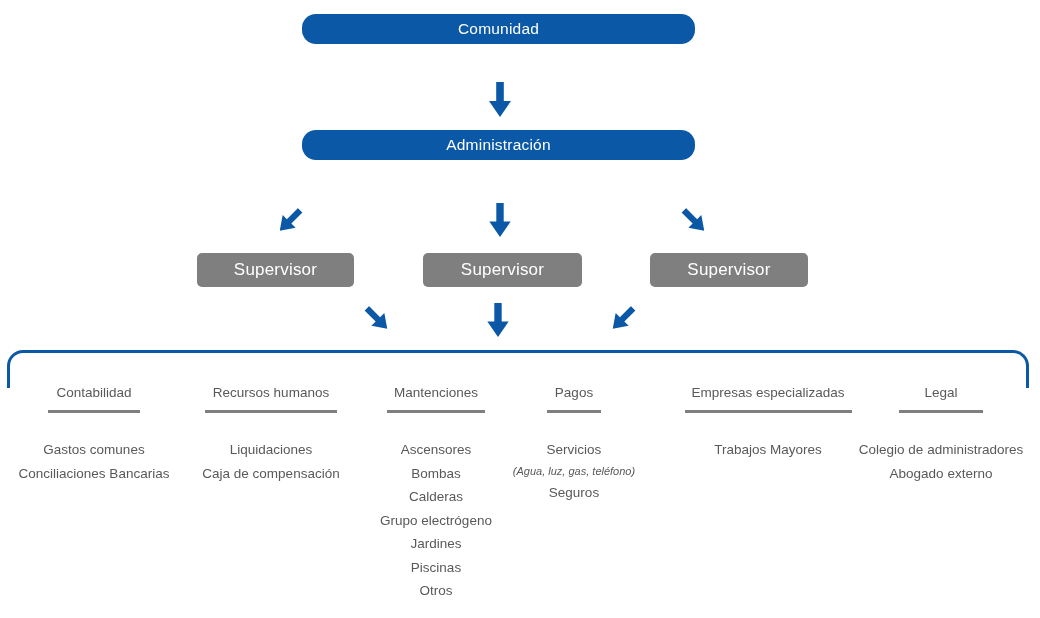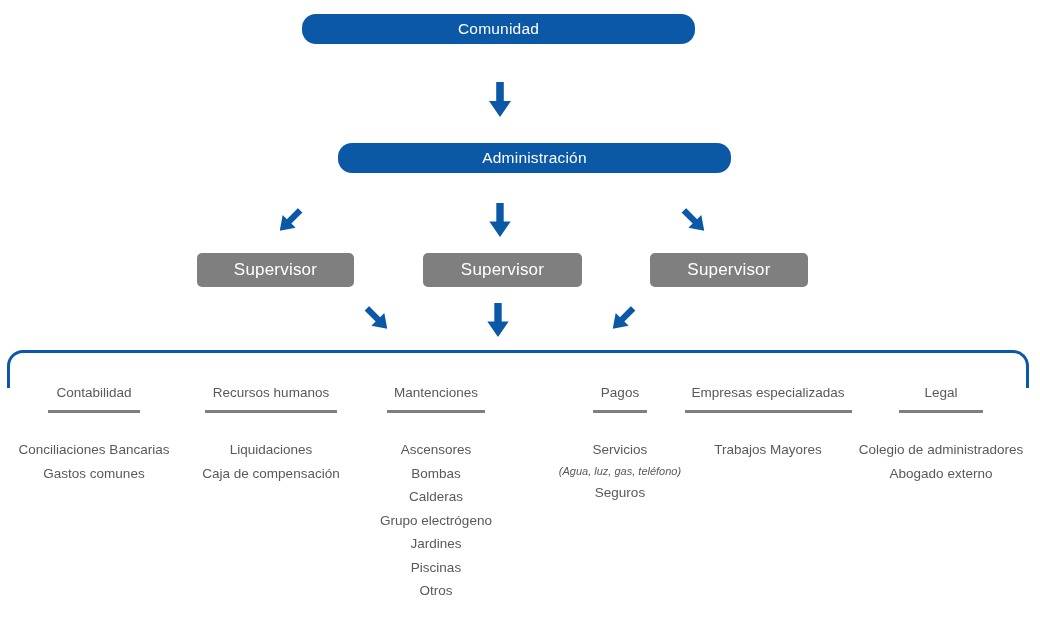--- a/index.html
+++ b/index.html
@@ -16,21 +16,21 @@
   }
   .node{
     position:absolute;display:flex;align-items:center;justify-content:center;
     color:var(--node-text);letter-spacing:.2px;
   }
   .node-blue{
     background:var(--primary-blue);border-radius:14px;
     left:302px;width:393px;height:30px;font-size:15.5px;
   }
   .node-root{top:14px;}
-  .node-admin{top:143px;margin-left:36px;}
+  .node-admin{top:130px;}
   .node-gray{
     background:var(--node-gray);border-radius:5px;
     top:253px;height:34px;font-size:17px;
   }
   .sup-1{left:197px;width:157px;}
   .sup-2{left:423px;width:159px;}
   .sup-3{left:650px;width:158px;}
   .arrow{position:absolute;}
   .arrow svg{display:block;}
   .arrow svg path{fill:var(--primary-blue);}
@@ -48,21 +48,21 @@
   .col-title{font-size:13.5px;line-height:18px;}
   .col-underline{
     height:3px;background:var(--underline-gray);margin:8px auto 0 auto;
   }
   .col-items{margin-top:25px;font-size:13.5px;line-height:23.5px;}
   .col-item{white-space:nowrap;}
   .col-item.note{font-size:11px;font-style:italic;line-height:19px;}
   .col-1{left:4px;width:180px;}
   .col-2{left:181px;width:180px;}
   .col-3{left:346px;width:180px;}
-  .col-4{left:540px;width:160px;}
+  .col-4{left:494px;width:160px;}
   .col-5{left:668px;width:200px;}
   .col-6{left:841px;width:200px;}
   .u-1{width:92px;}
   .u-2{width:132px;}
   .u-3{width:98px;}
   .u-4{width:54px;}
   .u-5{width:167px;}
   .u-6{width:84px;}
 </style>
 </head>
@@ -115,22 +115,22 @@
         <path d="M7.2 0 h7.6 v19 h7.2 L11 35 L0 19 h7.2 Z"></path>
       </svg>
   </div>
 
   <div class="bracket"></div>
 
   <div class="col col-1">
     <div class="col-title">Contabilidad</div>
     <div class="col-underline u-1"></div>
     <div class="col-items">
+      <div class="col-item">Gastos comunes</div>
       <div class="col-item">Conciliaciones Bancarias</div>
-      <div class="col-item">Gastos comunes</div>
     </div>
   </div>
 
   <div class="col col-2">
     <div class="col-title">Recursos humanos</div>
     <div class="col-underline u-2"></div>
     <div class="col-items">
       <div class="col-item">Liquidaciones</div>
       <div class="col-item">Caja de compensación</div>
     </div>

